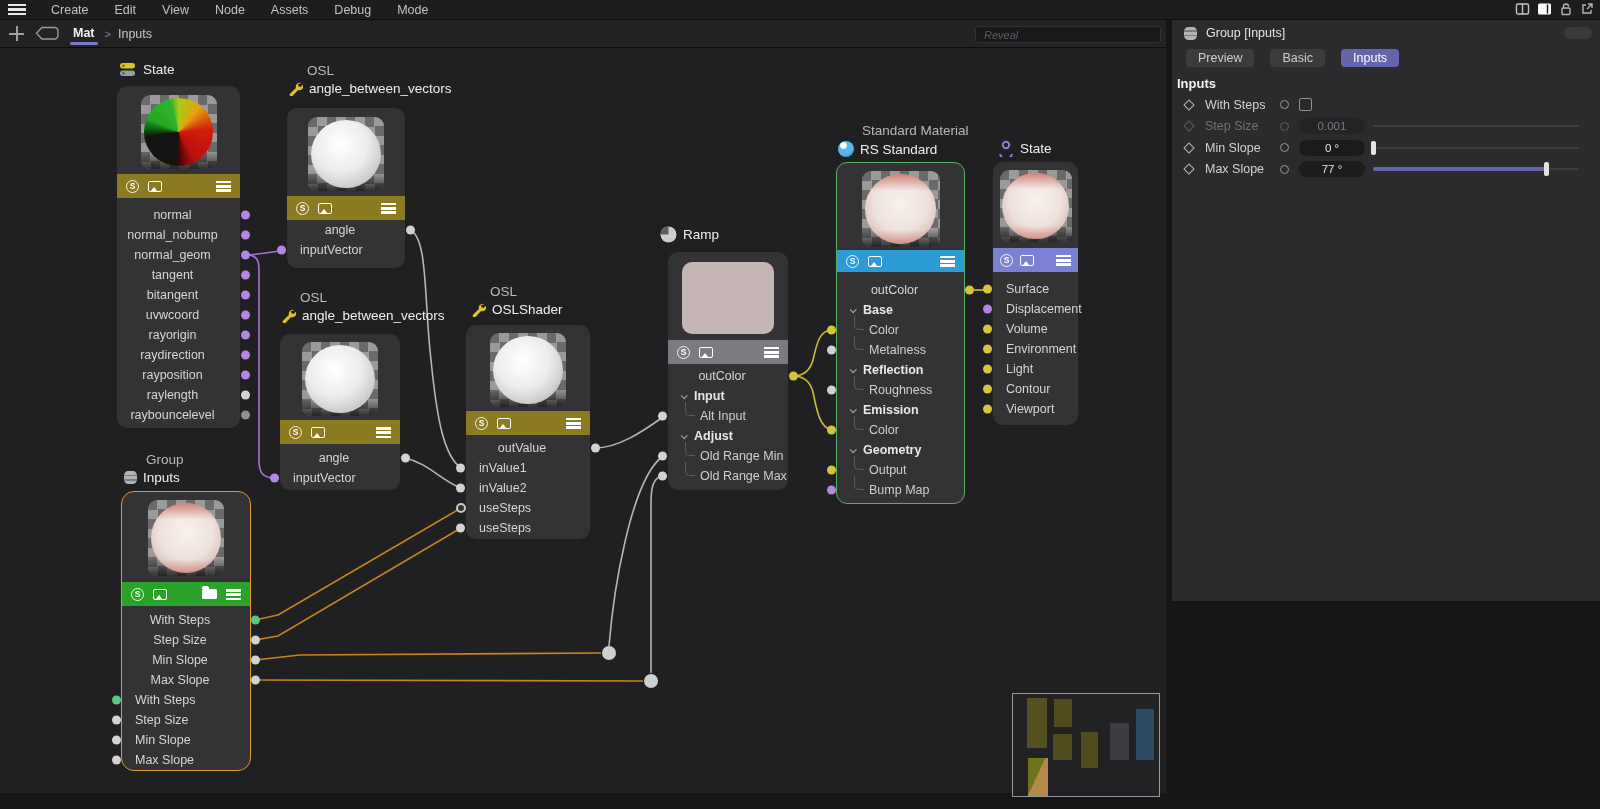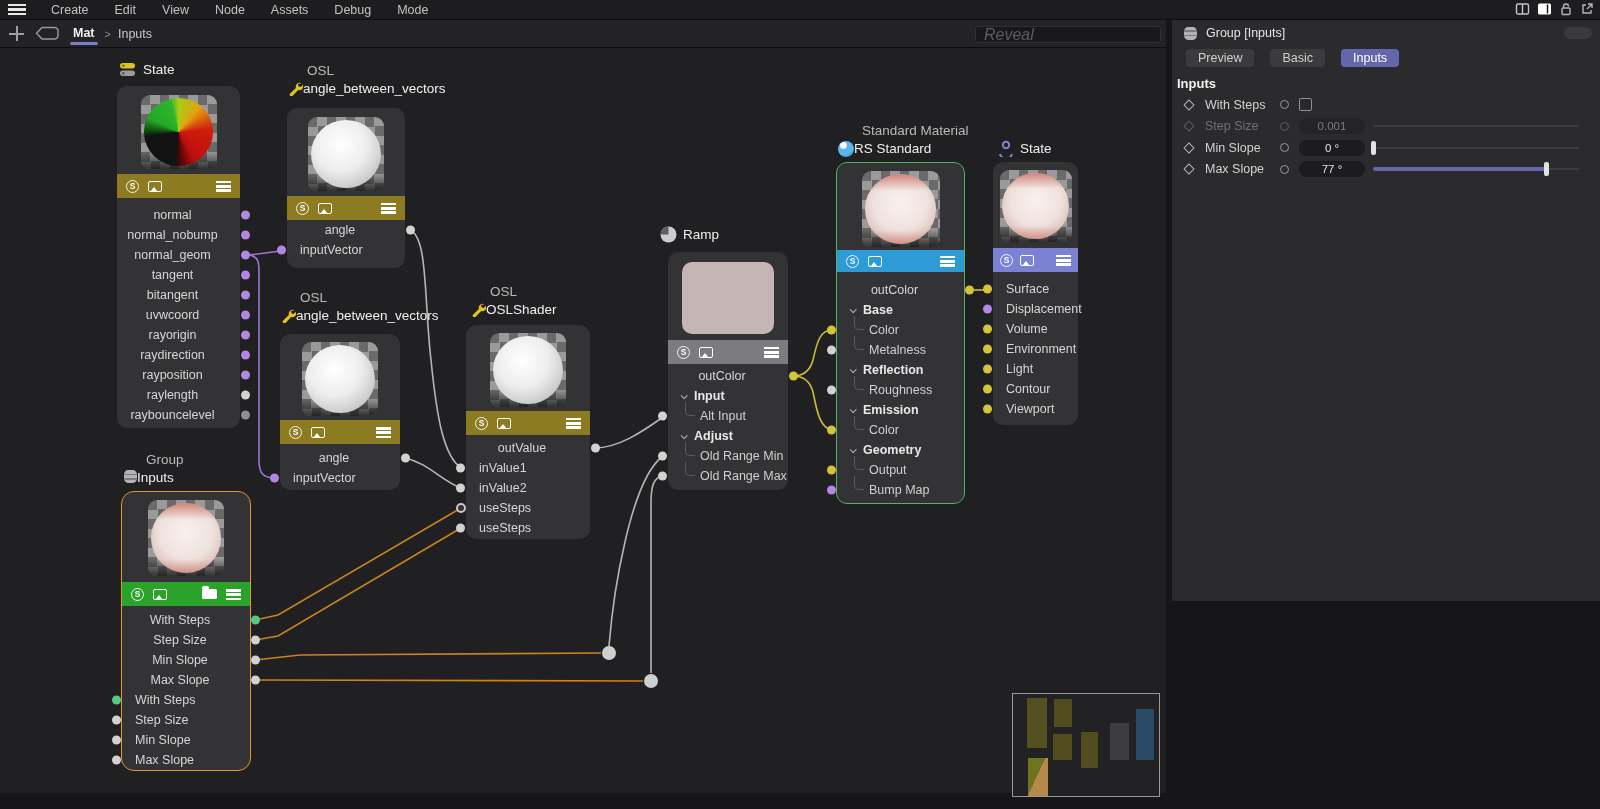--- a/index.html
+++ b/index.html
@@ -20,21 +20,21 @@
     display:flex;align-items:center;border-bottom:1px solid #0e0e10;z-index:40;}
   .plus-ic{position:relative;width:15px;height:15px;margin:0 10px 0 9px;}
   .plus-ic::before,.plus-ic::after{content:"";position:absolute;background:#9f9fa2;}
   .plus-ic::before{left:6.5px;top:0;width:2px;height:15px;}
   .plus-ic::after{left:0;top:6.5px;width:15px;height:2px;}
   .crumb-root{color:#f0f0f0;font-size:12.5px;font-weight:bold;position:relative;padding:0 3px 2px;margin-left:10px;cursor:pointer;}
   .crumb-root::after{content:"";position:absolute;left:0;right:0;bottom:-3px;height:3px;border-radius:2px;background:#7a7cc9;}
   .crumb-sep{color:#8a8a8d;font-size:11px;margin:0 7px;}
   .crumb-cur{color:#c8c8ca;font-size:12.5px;cursor:pointer;}
   #searchbox{position:absolute;left:975px;top:6px;width:186px;height:17px;background:#19191b;
-    border:1px solid #313134;border-radius:3px;color:#ddd;font-size:16px;padding:0 8px;outline:none;
+    border:1px solid #313134;border-radius:3px;color:#ddd;font-size:11px;padding:0 8px;outline:none;
     font-family:"Liberation Sans", sans-serif;}
   #searchbox::placeholder{color:#5b5b60;font-style:italic;}
 
   
   #canvasbg{position:absolute;left:0;top:48px;width:1166px;height:745px;background:#202022;}
 
   
   .node{position:absolute;background:#333336;border-radius:10px;z-index:10;}
   .node.sel-green{outline:1.5px solid #55b263;}
   .node.sel-orange{outline:1.5px solid #df9a30;}
@@ -85,21 +85,21 @@
   .prow.child::before{content:"";position:absolute;left:17px;top:-4px;width:9px;height:13px;
     border-left:1px solid #5a5a5a;border-bottom:1px solid #5a5a5a;border-bottom-left-radius:5px;}
   .p-purple{--pc:#b286e2;} .p-yellow{--pc:#d6c33c;} .p-green{--pc:#57c784;}
   .p-white{--pc:#d2d2d2;} .p-dgray{--pc:#8f8f8f;}
   .p-ring .dot{background:#333336;border:2px solid #c9c9c9;width:10px;height:10px;}
 
   .ntitle{position:absolute;display:flex;align-items:center;gap:6px;color:#efefef;font-size:13.5px;
     white-space:nowrap;z-index:11;}
   .ntitle.two{display:block;}
   .ntitle.two .kind{color:#b9b9b9;margin-bottom:3px;}
-  .ntitle.two .main{display:flex;gap:0;}
+  .ntitle.two .main{display:flex;align-items:center;gap:6px;}
   .ntitle .ic{display:inline-flex;}
 
   .rs-ball-ic{width:16px;height:16px;border-radius:50%;
     background:radial-gradient(circle at 34% 28%,#ffffff 0 18%,#5ab6e8 26% 60%,#1d7cb4 100%);}
   .barrel{width:13px;height:13px;border-radius:4px/5px;background:#b3b3b6;position:relative;overflow:hidden;}
   .barrel::before{content:"";position:absolute;left:0;right:0;top:3.5px;height:1.5px;background:#7b7b80;}
   .barrel::after{content:"";position:absolute;left:0;right:0;top:8px;height:1.5px;background:#7b7b80;}
 
   
   #wires{position:absolute;left:0;top:0;z-index:5;}

